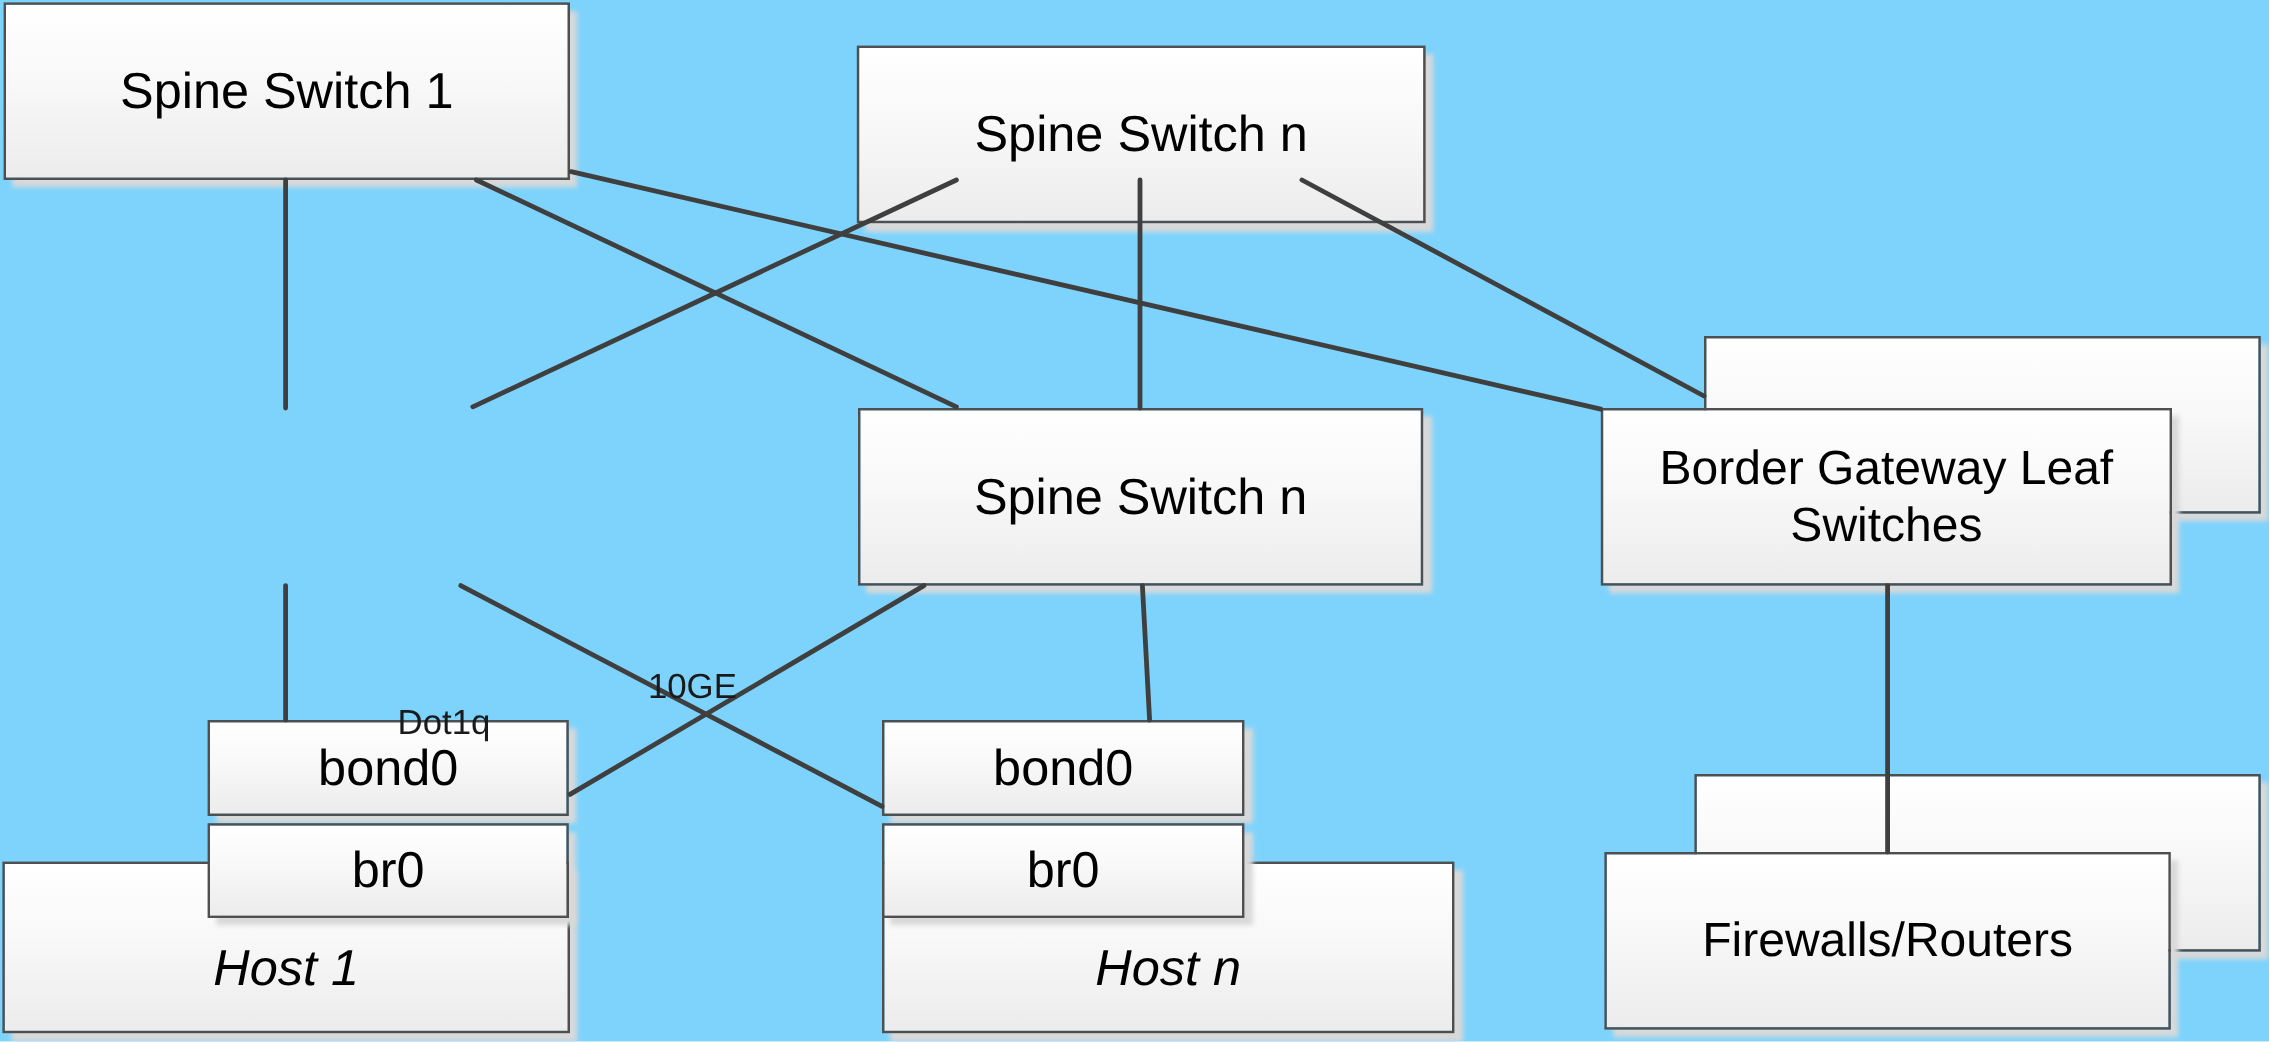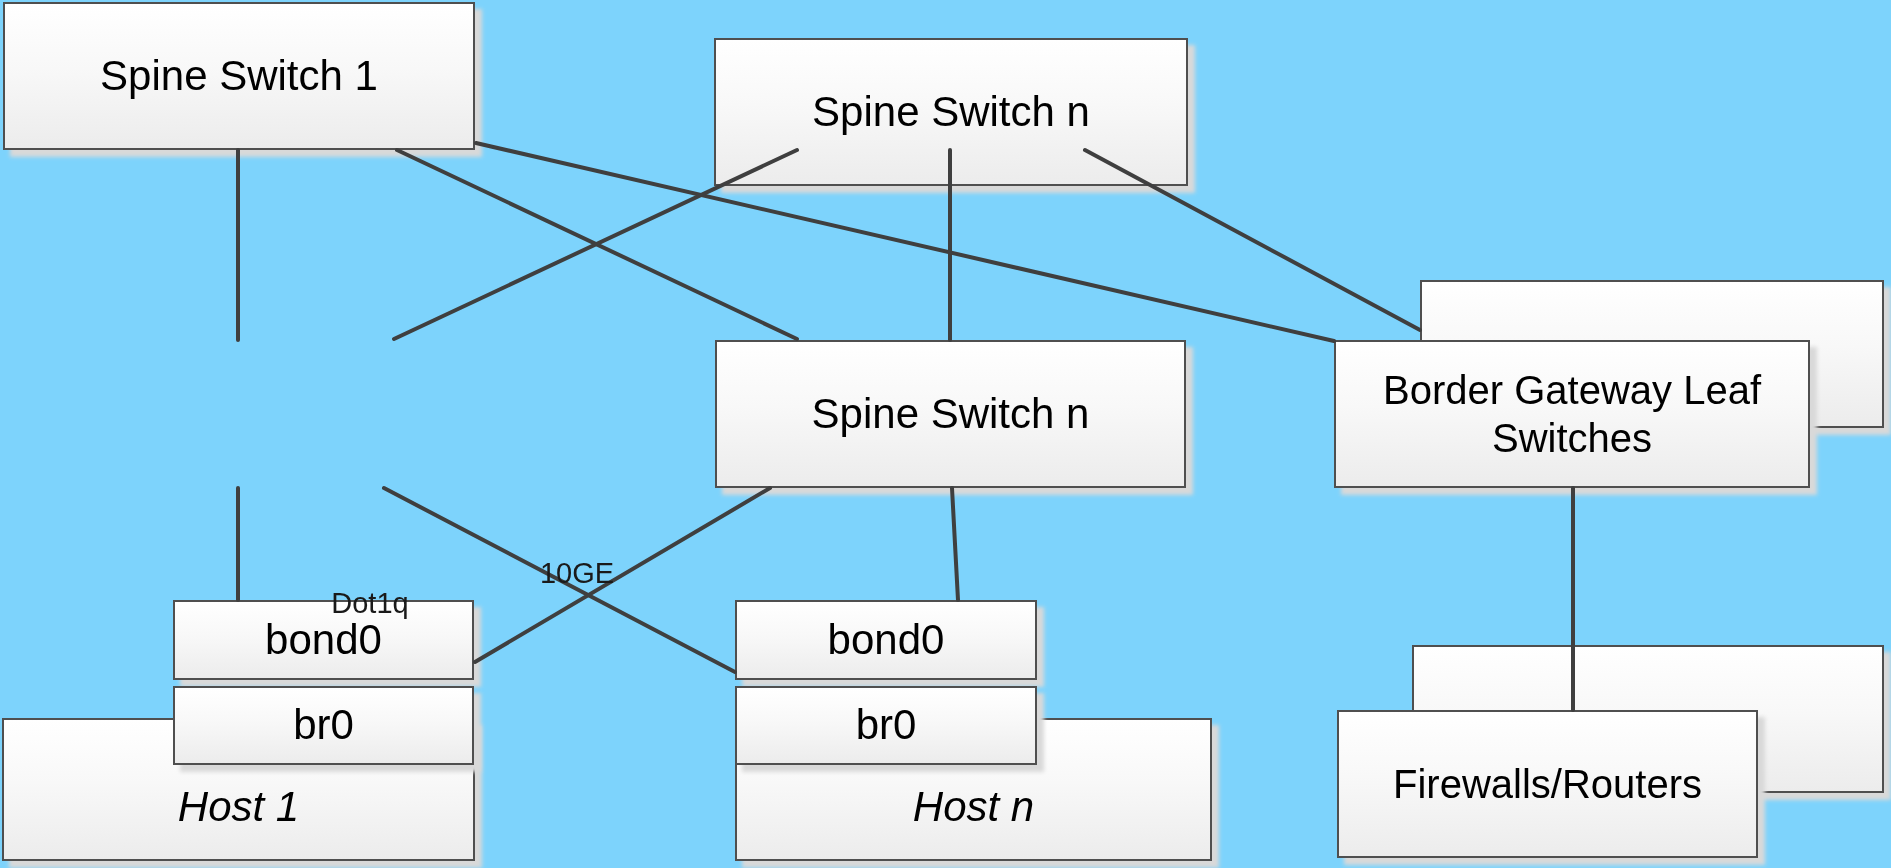--- a/index.html
+++ b/index.html
@@ -117,20 +117,20 @@
     <span>Host n</span>
   </div>
   <div class="node" style="left:735px; top:600px; width:302px; height:80px;">
     <span>bond0</span>
   </div>
   <div class="node" style="left:735px; top:686px; width:302px; height:79px;">
     <span>br0</span>
   </div>
 
   <div class="node back-node" style="left:1412px; top:645px; width:472px; height:148px;"></div>
-  <div class="node fw-node" style="left:1337px; top:710px; width:421px; height:148px;">
+  <div class="node fw-node" style="left:1337px; top:710px; width:472px; height:148px;">
     <span>Firewalls/Routers</span>
   </div>
 
   <div class="edge-label" style="left:300px; top:548px;margin-top:39px;">Dot1q</div>
   <div class="edge-label" style="left:507px; top:517px;margin-top:40px;">10GE</div>
 
 </div>
 
 </body></html>

